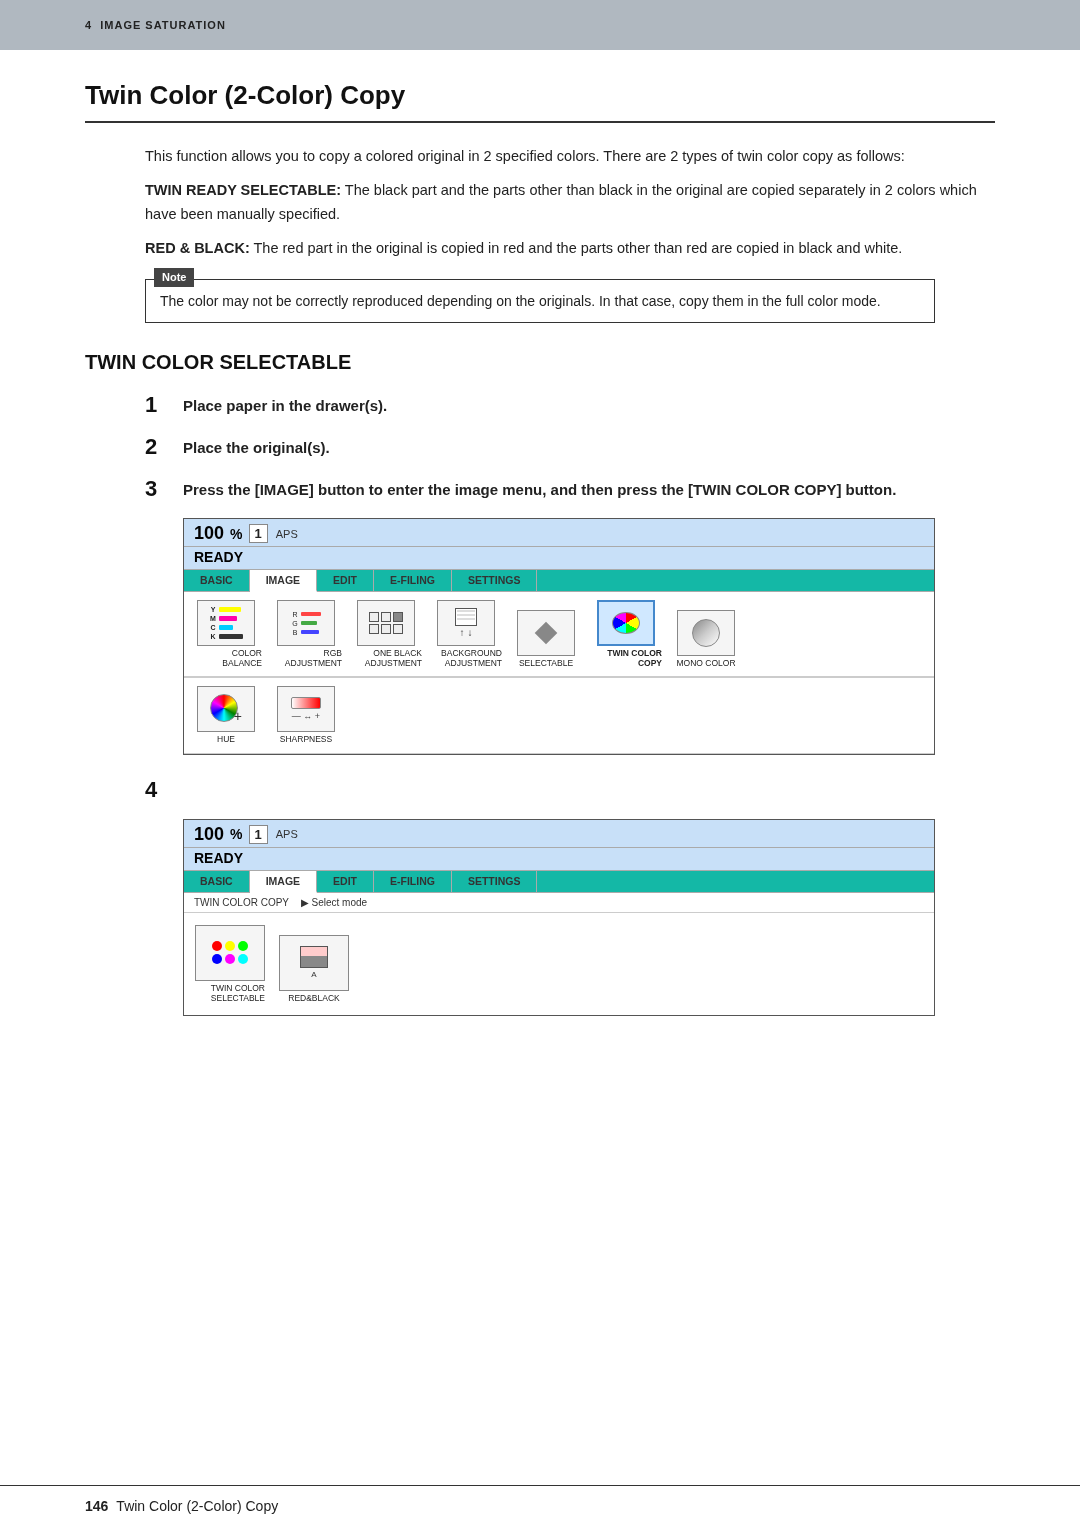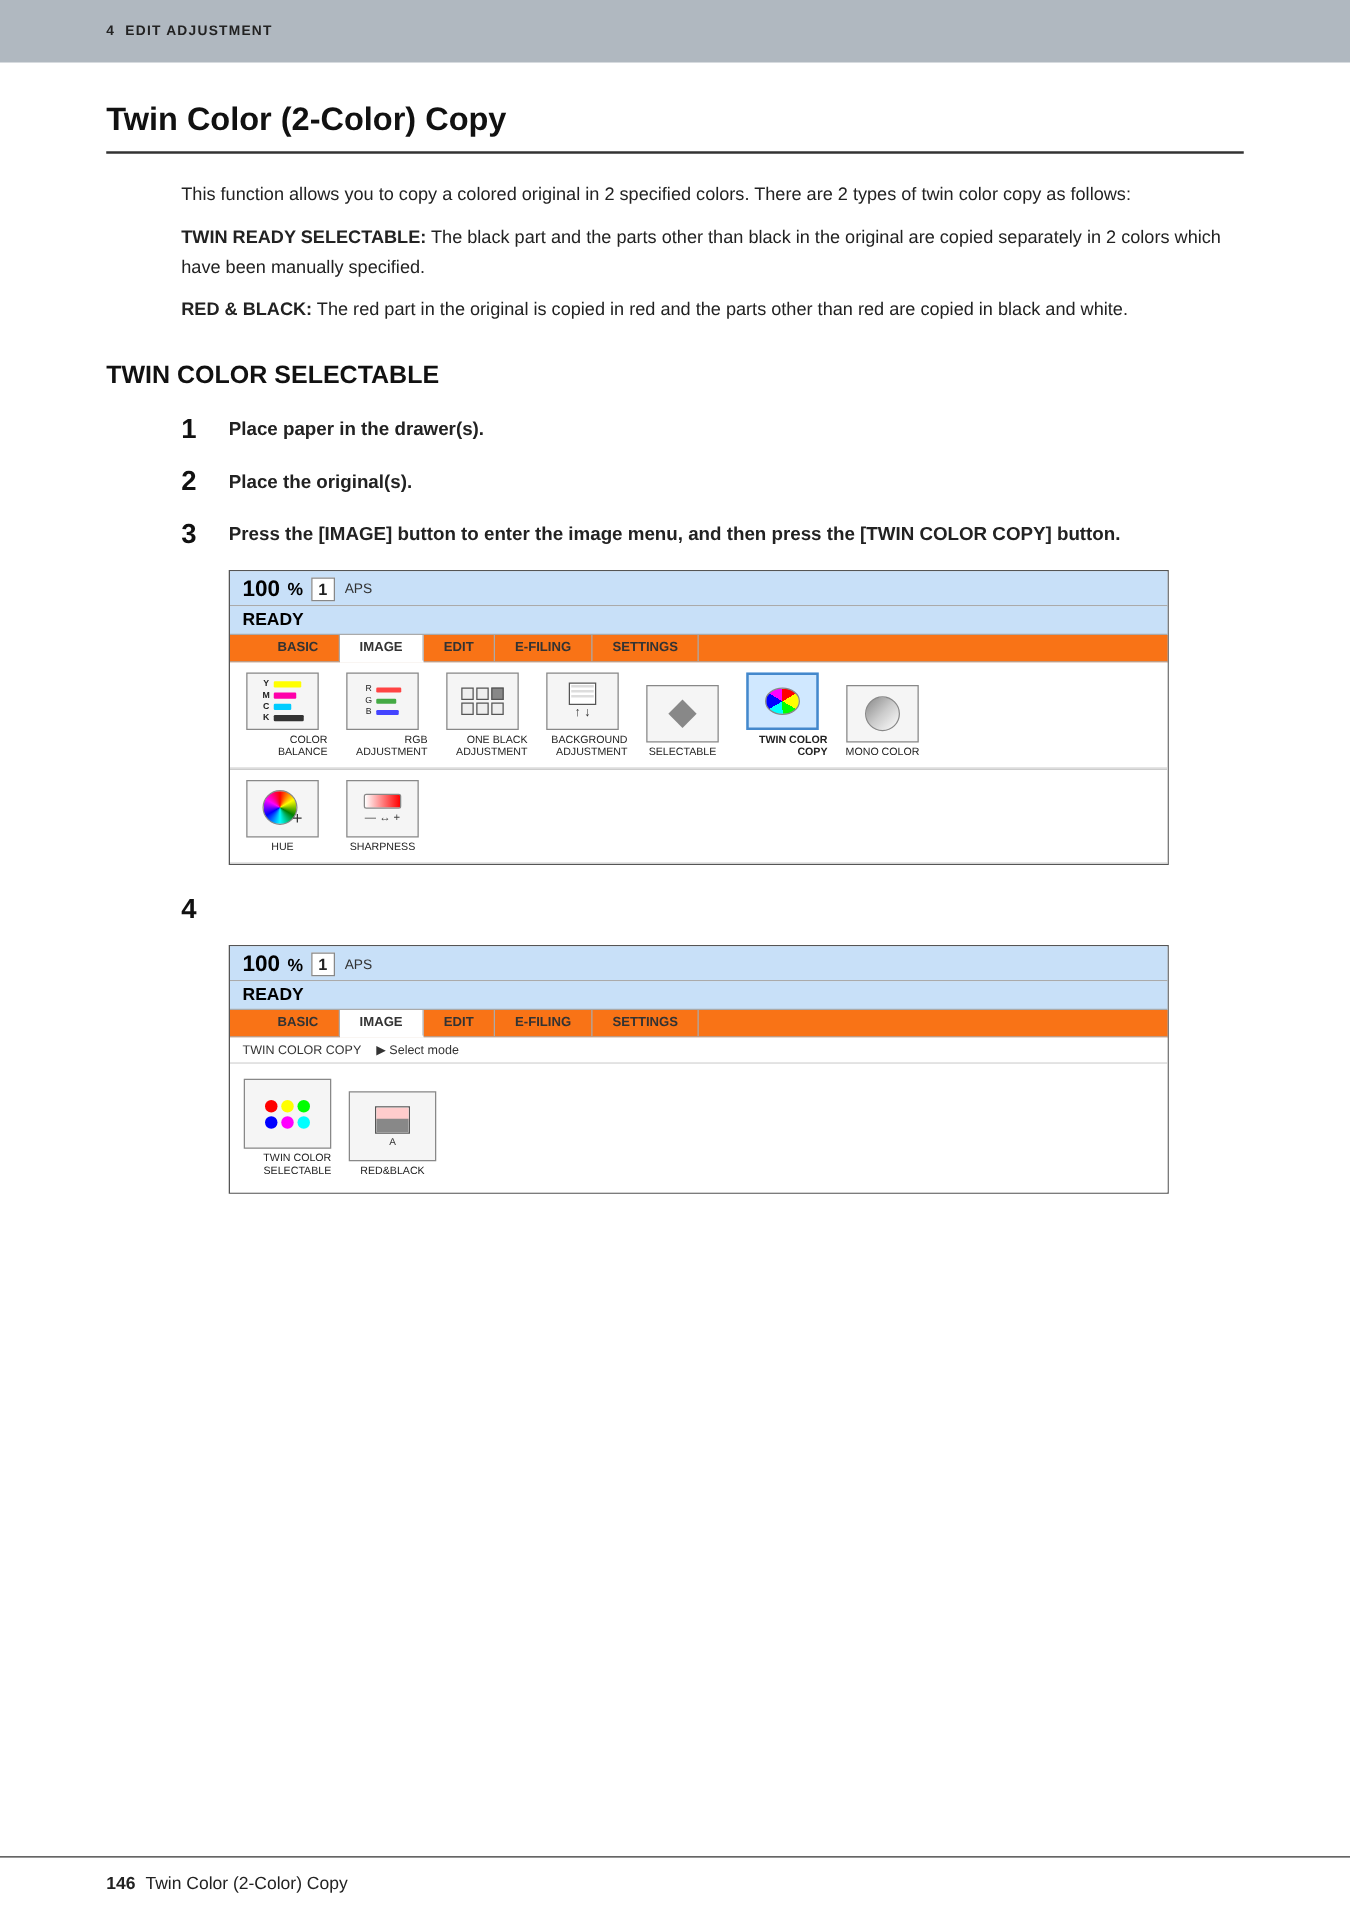--- a/index.html
+++ b/index.html
@@ -136,23 +136,22 @@
       font-weight: bold;
       color: #000;
       padding: 2px 10px 4px 10px;
       background: #c8e0f8;
       display: block;
       border-bottom: 1px solid #aaa;
     }
 
     .ui-tab-bar {
       display: flex;
-      background: #f97316;
+      background: #14b8a6;
       border-bottom: 1px solid #aaa;
-      padding-left: 22px;
     }
     .ui-tab {
       padding: 4px 16px;
       font-size: 10.5px;
       font-weight: bold;
       border-right: 1px solid #aaa;
       color: #333;
     }
     .ui-tab.active {
       background: #fff;
@@ -336,38 +335,42 @@
       height: 16px;
       background: #888;
       transform: rotate(45deg);
     }
   </style>
 </head>
 <body>
 
 <div class="header-bar">
   <span>
-    <span>4</span>&nbsp;&nbsp;<span>EDIT ADJUSTMENT</span>
+    <span>4</span>&nbsp;&nbsp;<span>IMAGE SATURATION</span>
   </span>
 </div>
 
 <div class="main-content">
 
   <h1 class="page-title">Twin Color (2-Color) Copy</h1>
 
   <div class="intro-para">
     <p>This function allows you to copy a colored original in 2 specified colors. There are 2 types of twin color copy as follows:</p>
     <p>
       <span class="bold-term">TWIN READY SELECTABLE:</span><span> The black part and the parts other than black in the original are copied separately in 2 colors which have been manually specified.</span>
     </p>
     <p>
       <span class="bold-term">RED &amp; BLACK:</span><span> The red part in the original is copied in red and the parts other than red are copied in black and white.</span>
     </p>
   </div>
 
+  <div class="note-box">
+    <span class="note-label">Note</span>
+    <p>The color may not be correctly reproduced depending on the originals. In that case, copy them in the full color mode.</p>
+  </div>
 
   <h2 class="section-heading">TWIN COLOR SELECTABLE</h2>
 
   <div class="step">
     <span class="step-num">1</span>
     <span class="step-text">Place paper in the drawer(s).</span>
   </div>
 
   <div class="step">
     <span class="step-num">2</span>

